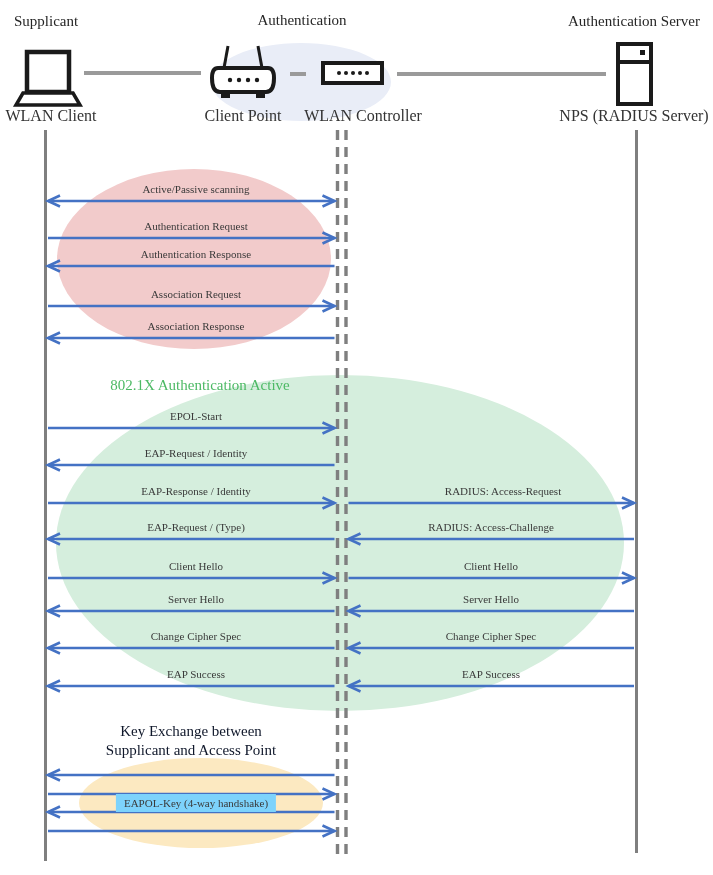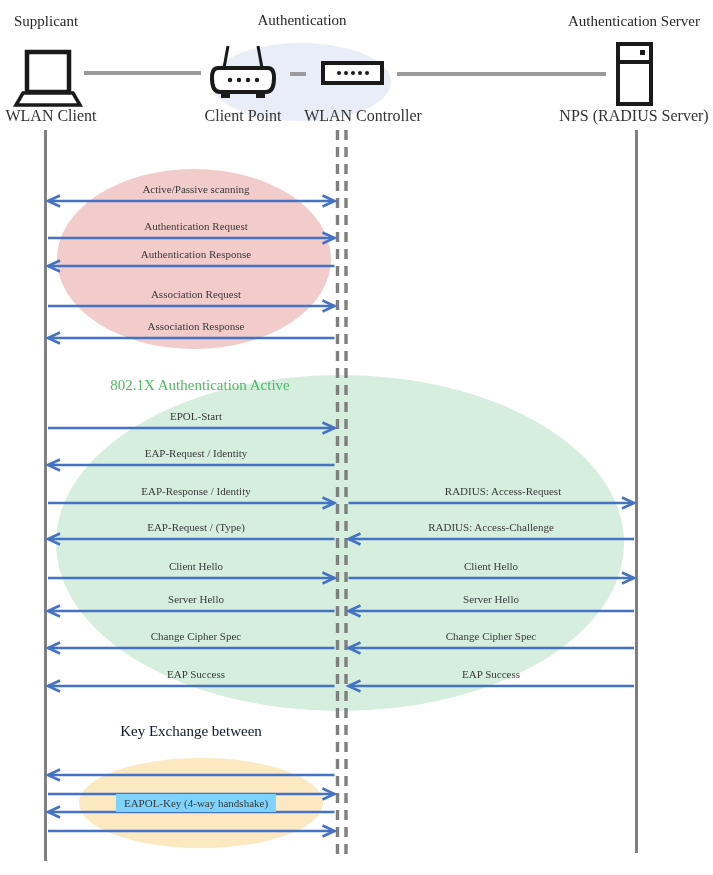--- a/index.html
+++ b/index.html
@@ -175,20 +175,21 @@
   <div class="lbl role ctr" style="left:634px;top:13px;">Authentication Server</div>
 
   <div class="lbl device ctr" style="left:51px;top:108px;">WLAN Client</div>
   <div class="lbl device ctr" style="left:243px;top:108px;">Client Point</div>
   <div class="lbl device ctr" style="left:363px;top:108px;">WLAN Controller</div>
   <div class="lbl device ctr" style="left:634px;top:108px;">NPS (RADIUS Server)</div>
 
   <div class="phase-title" style="left: 200px; top: 376px; color: rgb(76, 185, 100);">802.1X Authentication Active</div>
   <div class="phase-title" style="left: 191px; top: 722px; color: #0f172a;">
     <div>Key Exchange between</div>
+    <div>Supplicant and Access Point</div>
   </div>
 
   <div id="label-layer">
       <div class="msg-label" style="left: 196px; top: 181px;">Active/Passive scanning</div>
       <div class="msg-label" style="left: 196px; top: 218px;">Authentication Request</div>
       <div class="msg-label" style="left: 196px; top: 246px;">Authentication Response</div>
       <div class="msg-label" style="left: 196px; top: 286px;">Association Request</div>
       <div class="msg-label" style="left: 196px; top: 318px;">Association Response</div>
       <div class="msg-label" style="left: 196px; top: 408px;">EPOL-Start</div>
       <div class="msg-label" style="left: 196px; top: 445px;">EAP-Request / Identity</div>

